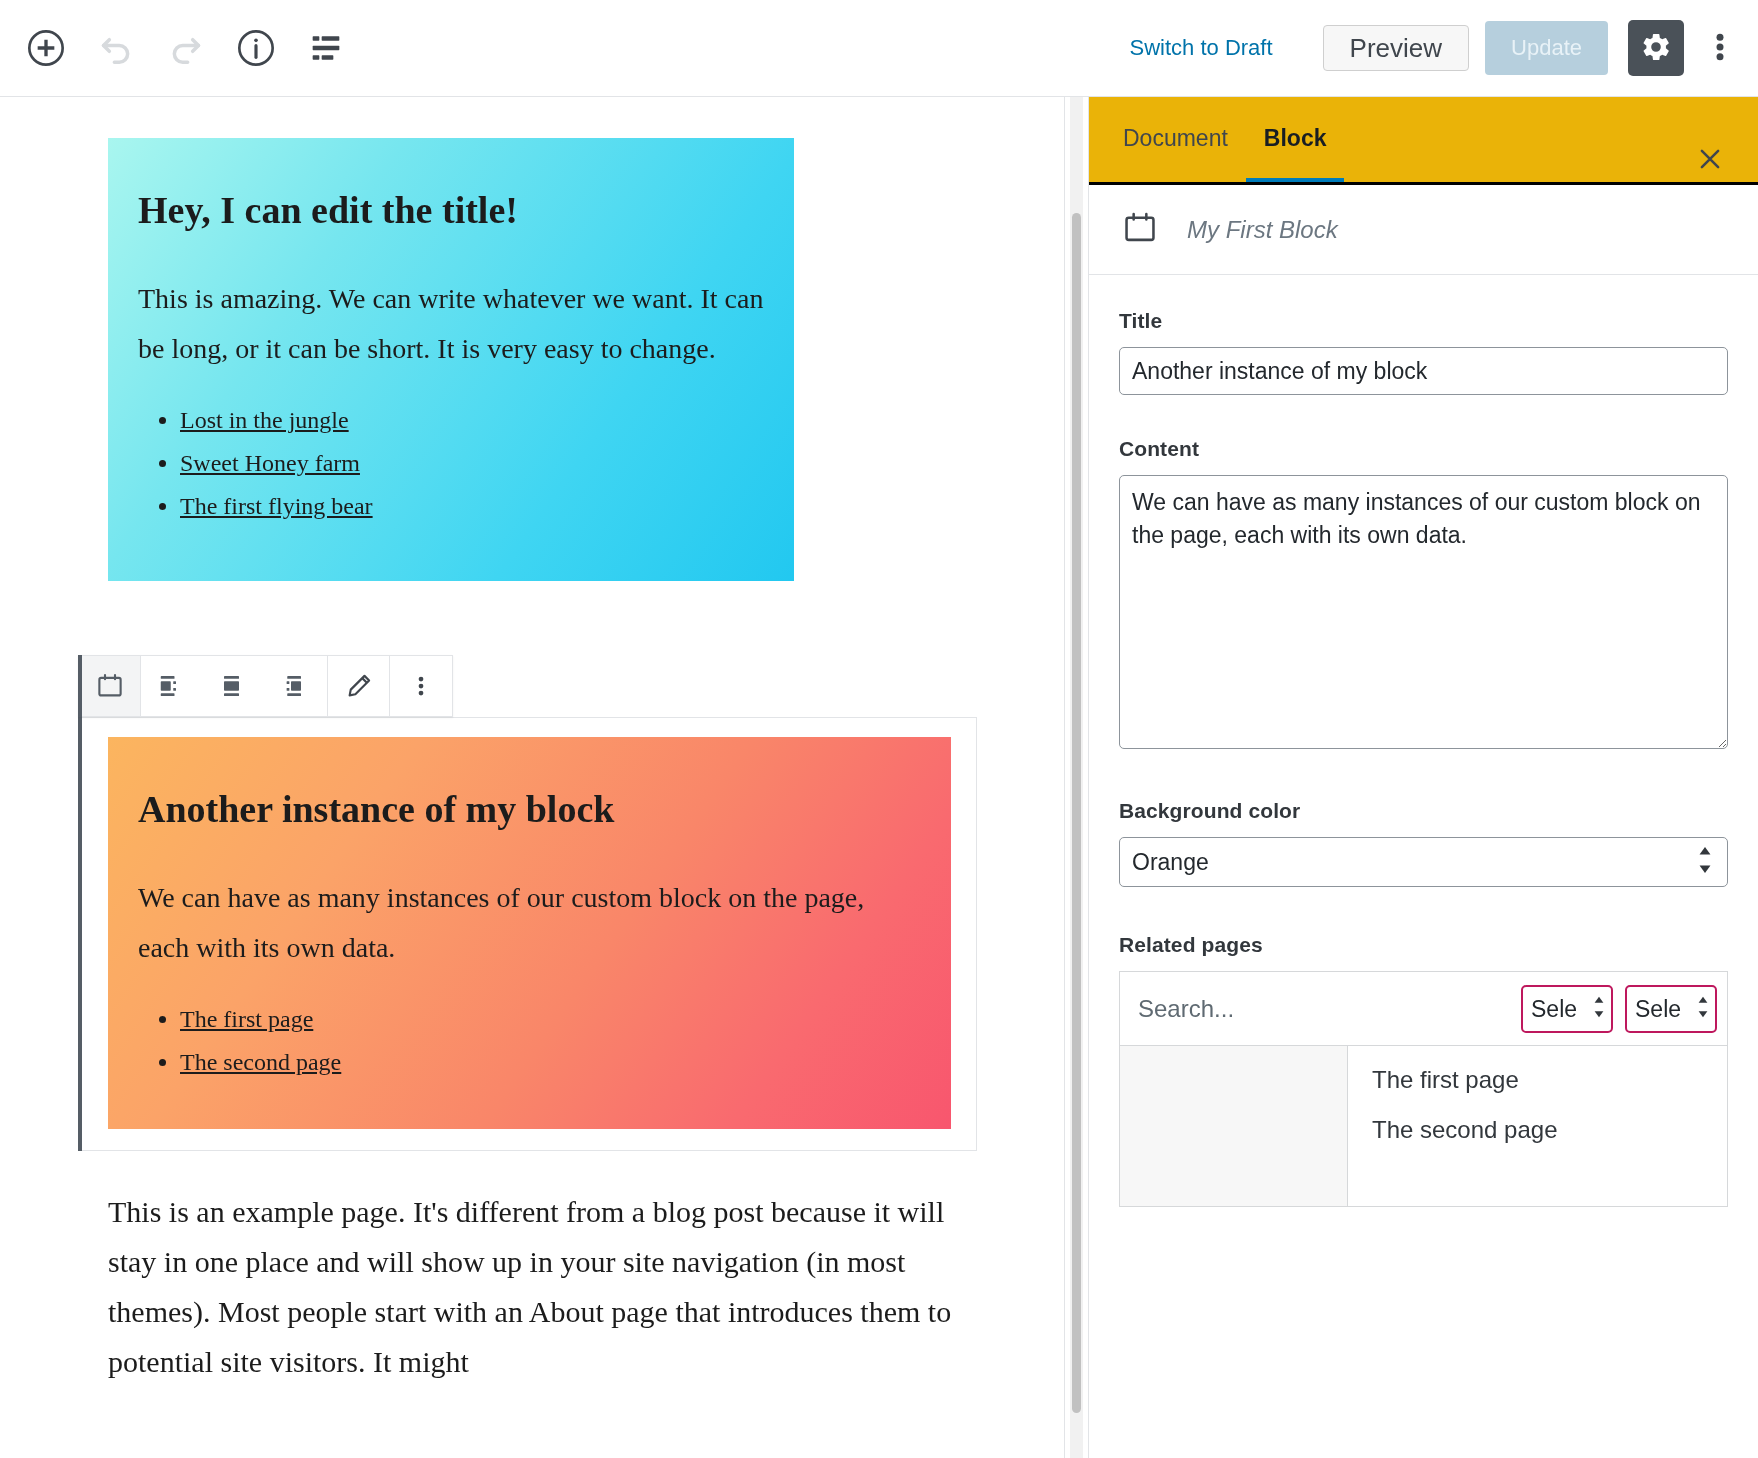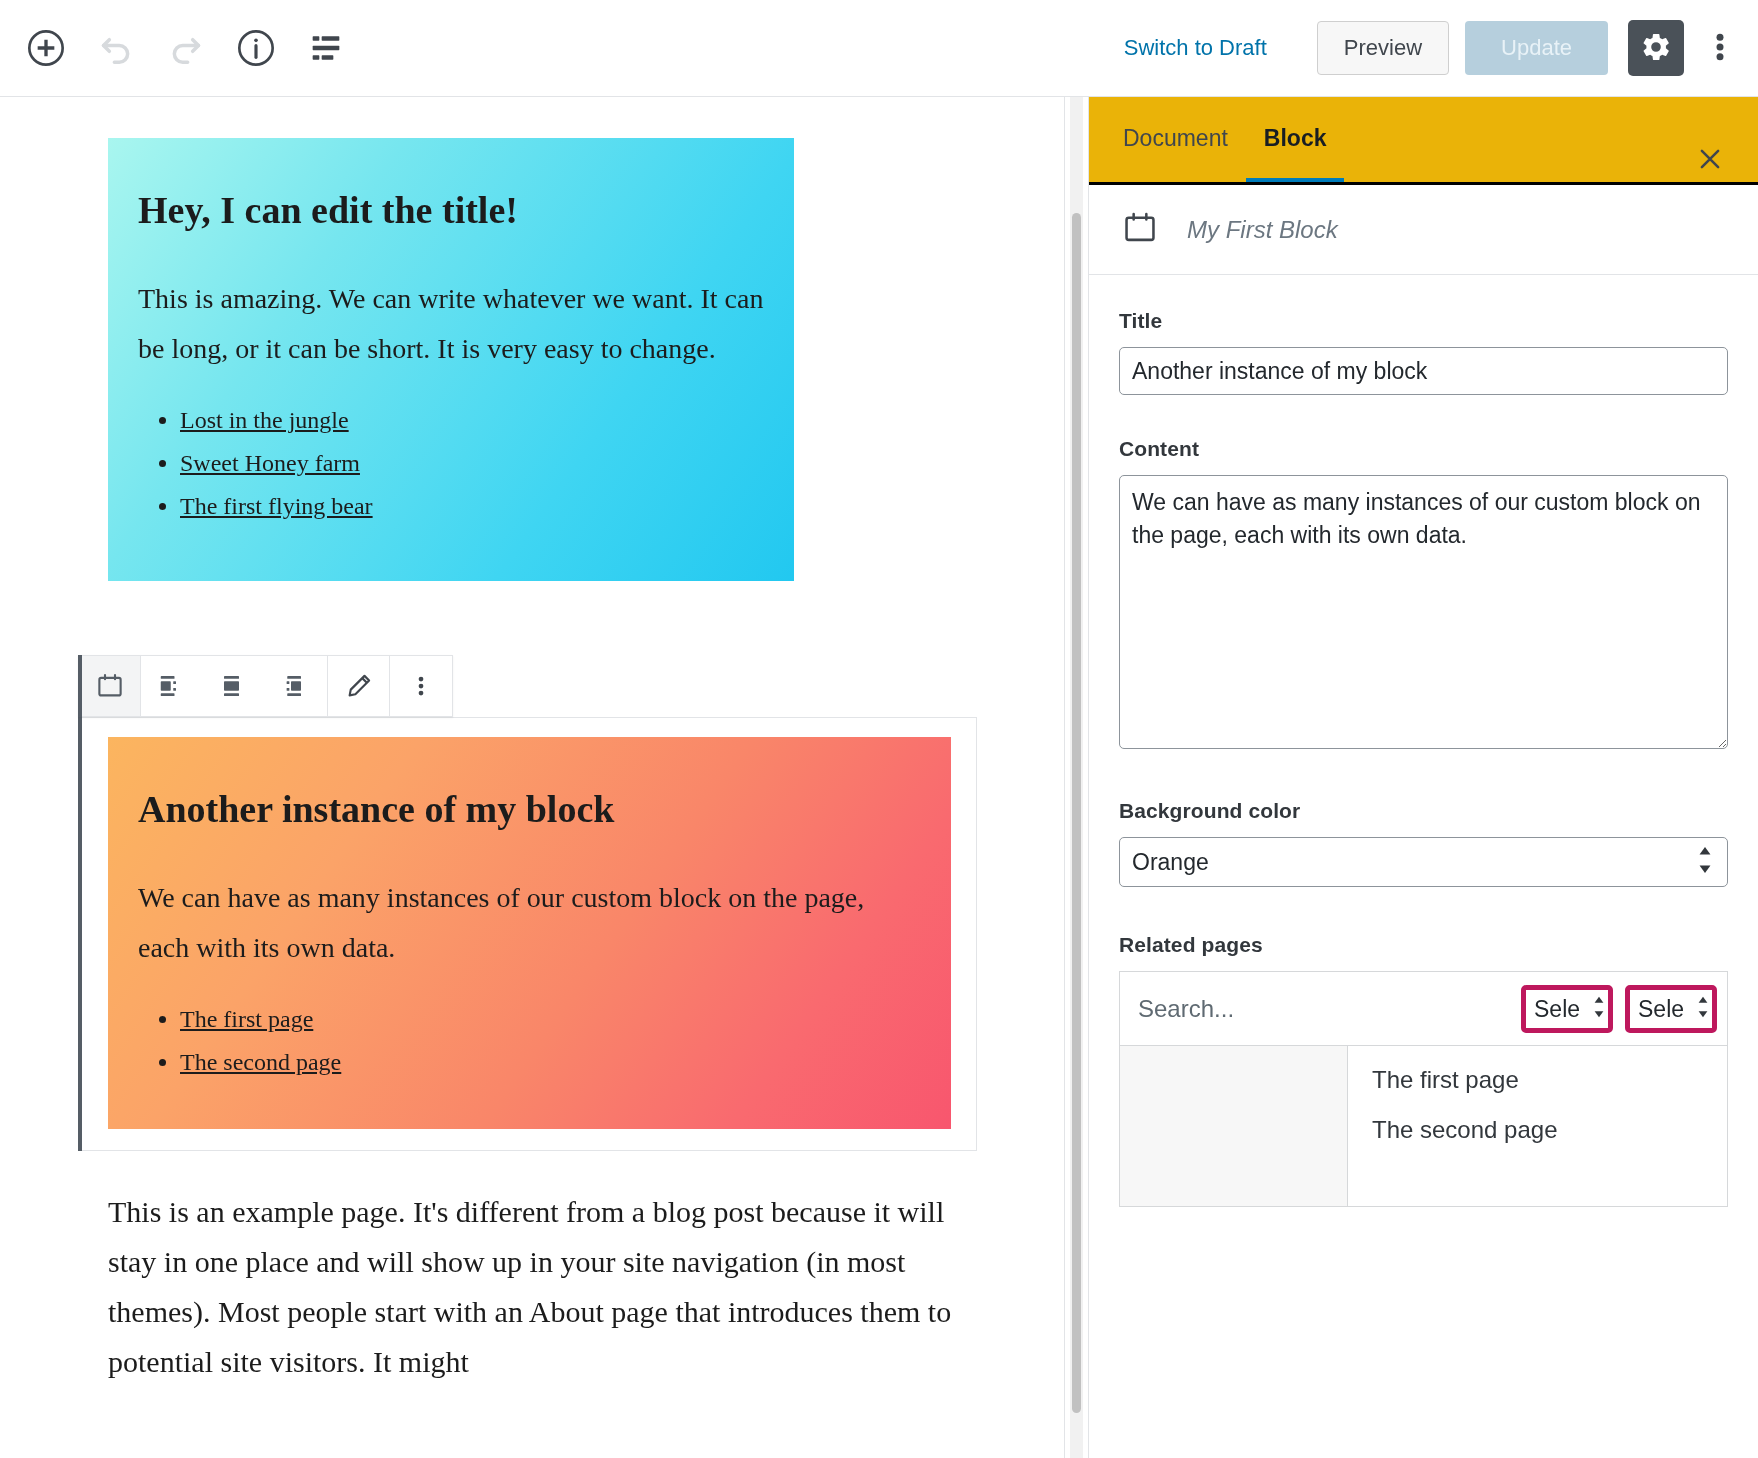--- a/index.html
+++ b/index.html
@@ -38,33 +38,33 @@
   }
   #switch-draft {
     color: #0073aa;
     font-size: 22px;
     text-decoration: none;
     cursor: pointer;
     margin-right: 46px;
     white-space: nowrap;
   }
   #preview-btn {
-    height: 54px;
+    height: 46px;
     padding: 0 26px;
-    font-size: 22px;
+    font-size: 26px;
     color: #40464d;
     background: #f7f7f7;
     border: 1px solid #cfcfcf;
     border-radius: 4px;
     cursor: pointer;
     font-family: "Liberation Sans", sans-serif;
   }
   #update-btn {
     height: 54px;
-    padding: 0 36px;
+    padding: 0 26px;
     margin-left: 12px;
     font-size: 22px;
     color: #e8f2f7;
     background: #b6cfdd;
     border: none;
     border-radius: 4px;
     cursor: pointer;
     font-family: "Liberation Sans", sans-serif;
   }
   #settings-btn {
@@ -353,21 +353,21 @@
     outline: none;
     font-size: 24px;
     color: #23282d;
     font-family: "Liberation Sans", sans-serif;
     background: transparent;
   }
   #rp-search::placeholder { color: #5f6a72; }
   .mini-select-wrap { position: relative; width: 92px; }
   .mini-select {
     width: 92px; height: 48px;
-    border: 5px solid #be185d;
+    border: 2px solid #be185d;
     border-radius: 5px;
     background: #fff;
     font-size: 23px;
     color: #23282d;
     padding: 0 26px 0 8px;
     appearance: none;
     font-family: "Liberation Sans", sans-serif;
     cursor: pointer;
     overflow: hidden;
     white-space: nowrap;

